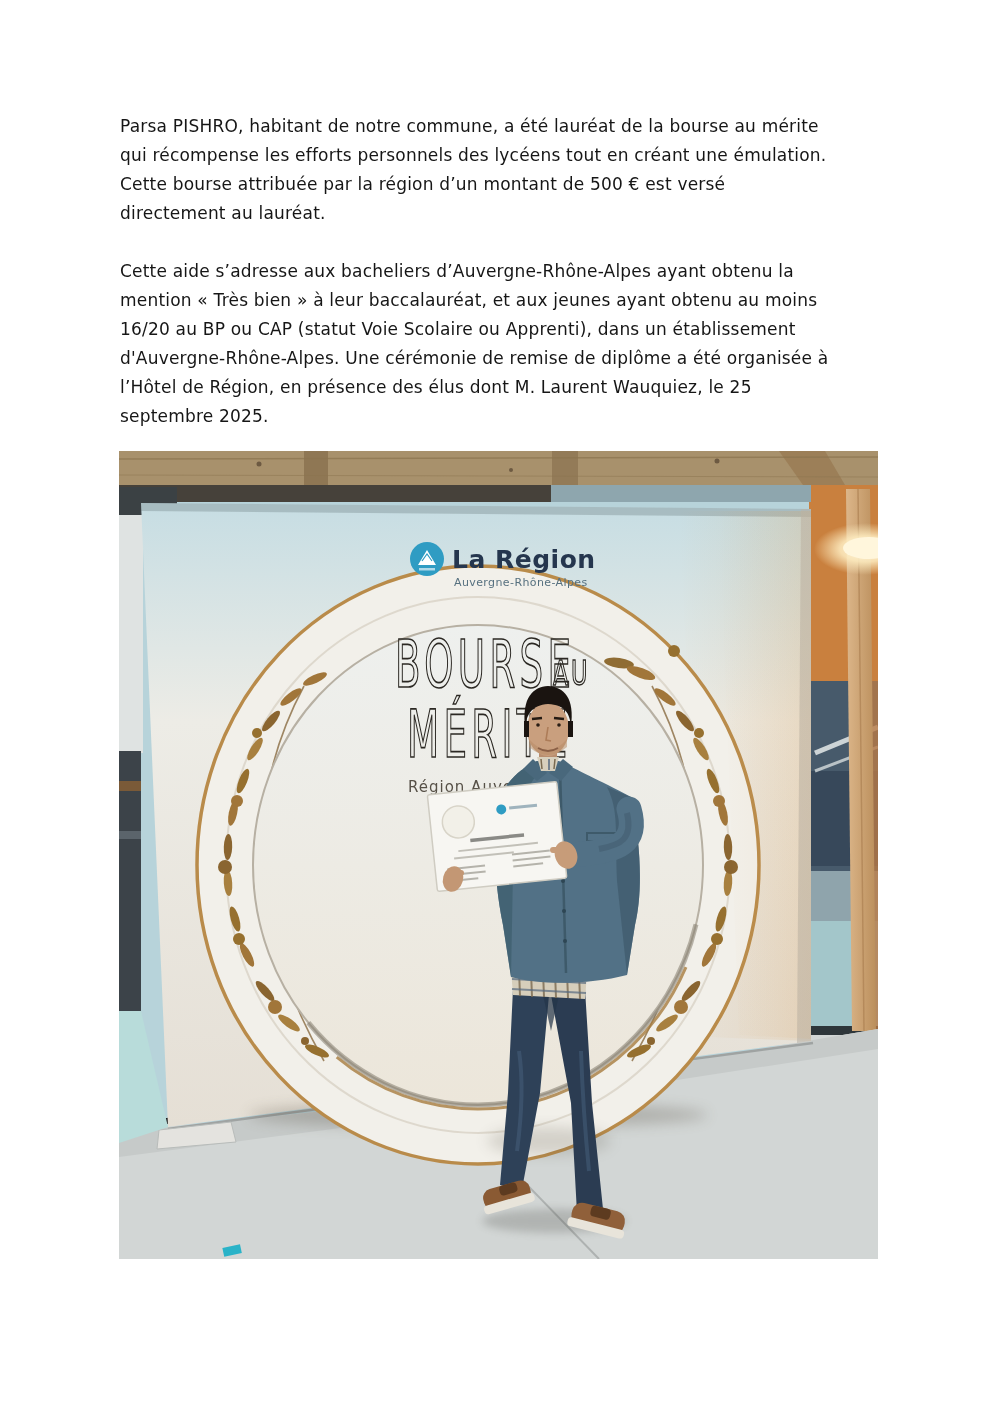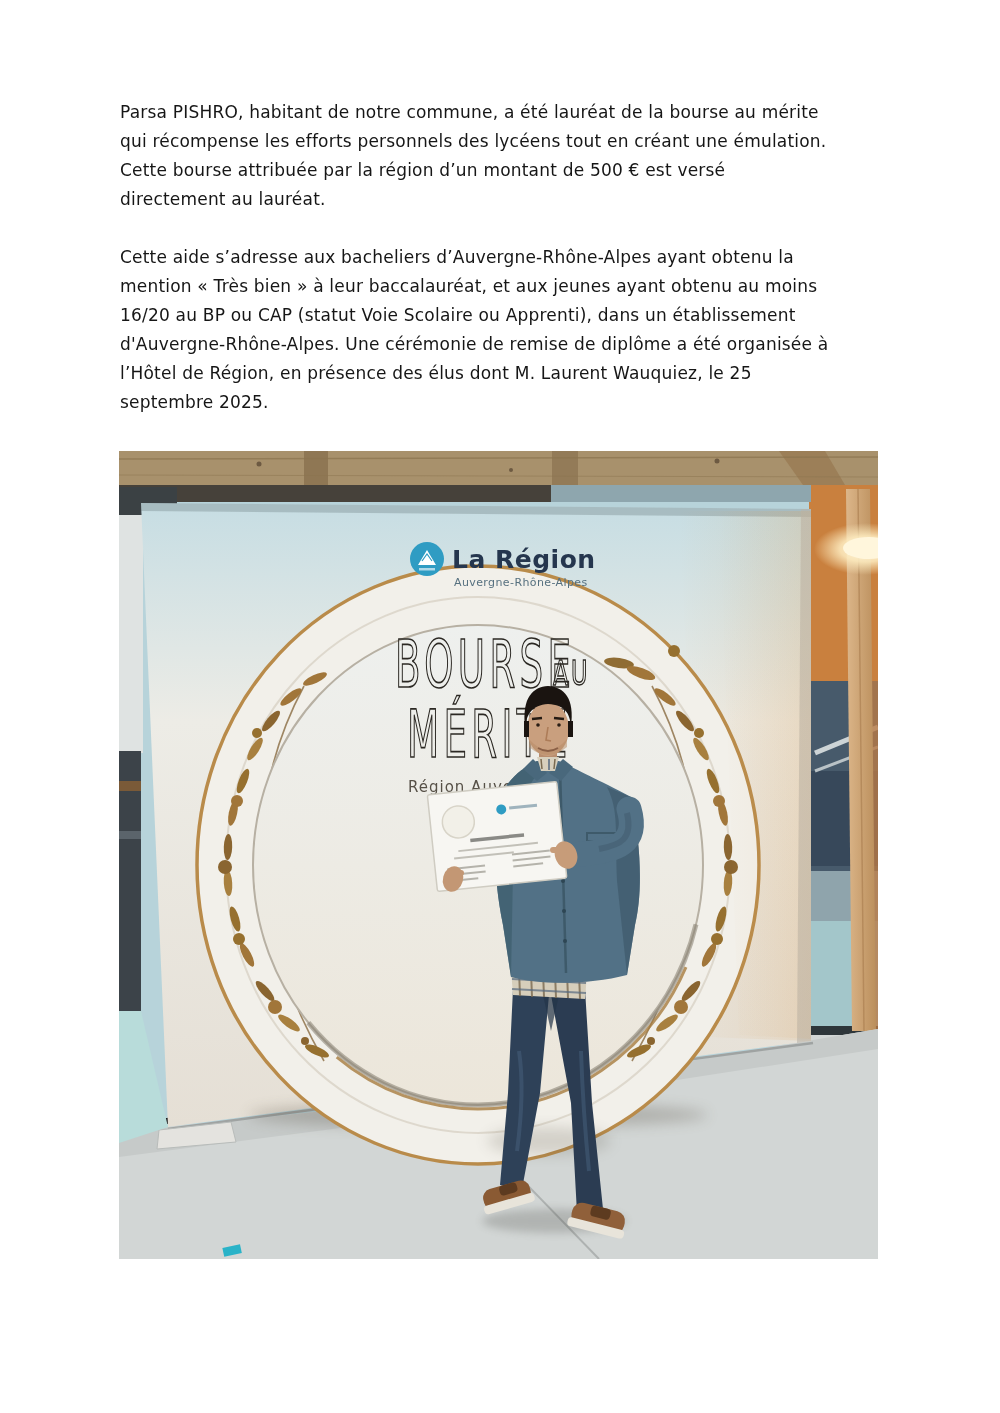--- a/index.html
+++ b/index.html
@@ -4,21 +4,21 @@
 <style>
   html,body{margin:0;padding:0;}
   body{
     width:1000px;height:1413px;position:relative;
     background:#ffffff;
     font-family:"DejaVu Sans", sans-serif;
     color:#1b1b1b;
     overflow:hidden;
   }
   .content{
-    position:absolute;left:120px;top:98px;width:766px;
+    position:absolute;left:120px;top:112px;width:766px;
   }
   p.para{
     white-space:pre-line;
     font-size:17px;
     line-height:29px;
     margin:0 0 29px 0;
     letter-spacing:0.2px;
     color:#161616;
   }
   figure.photo{

